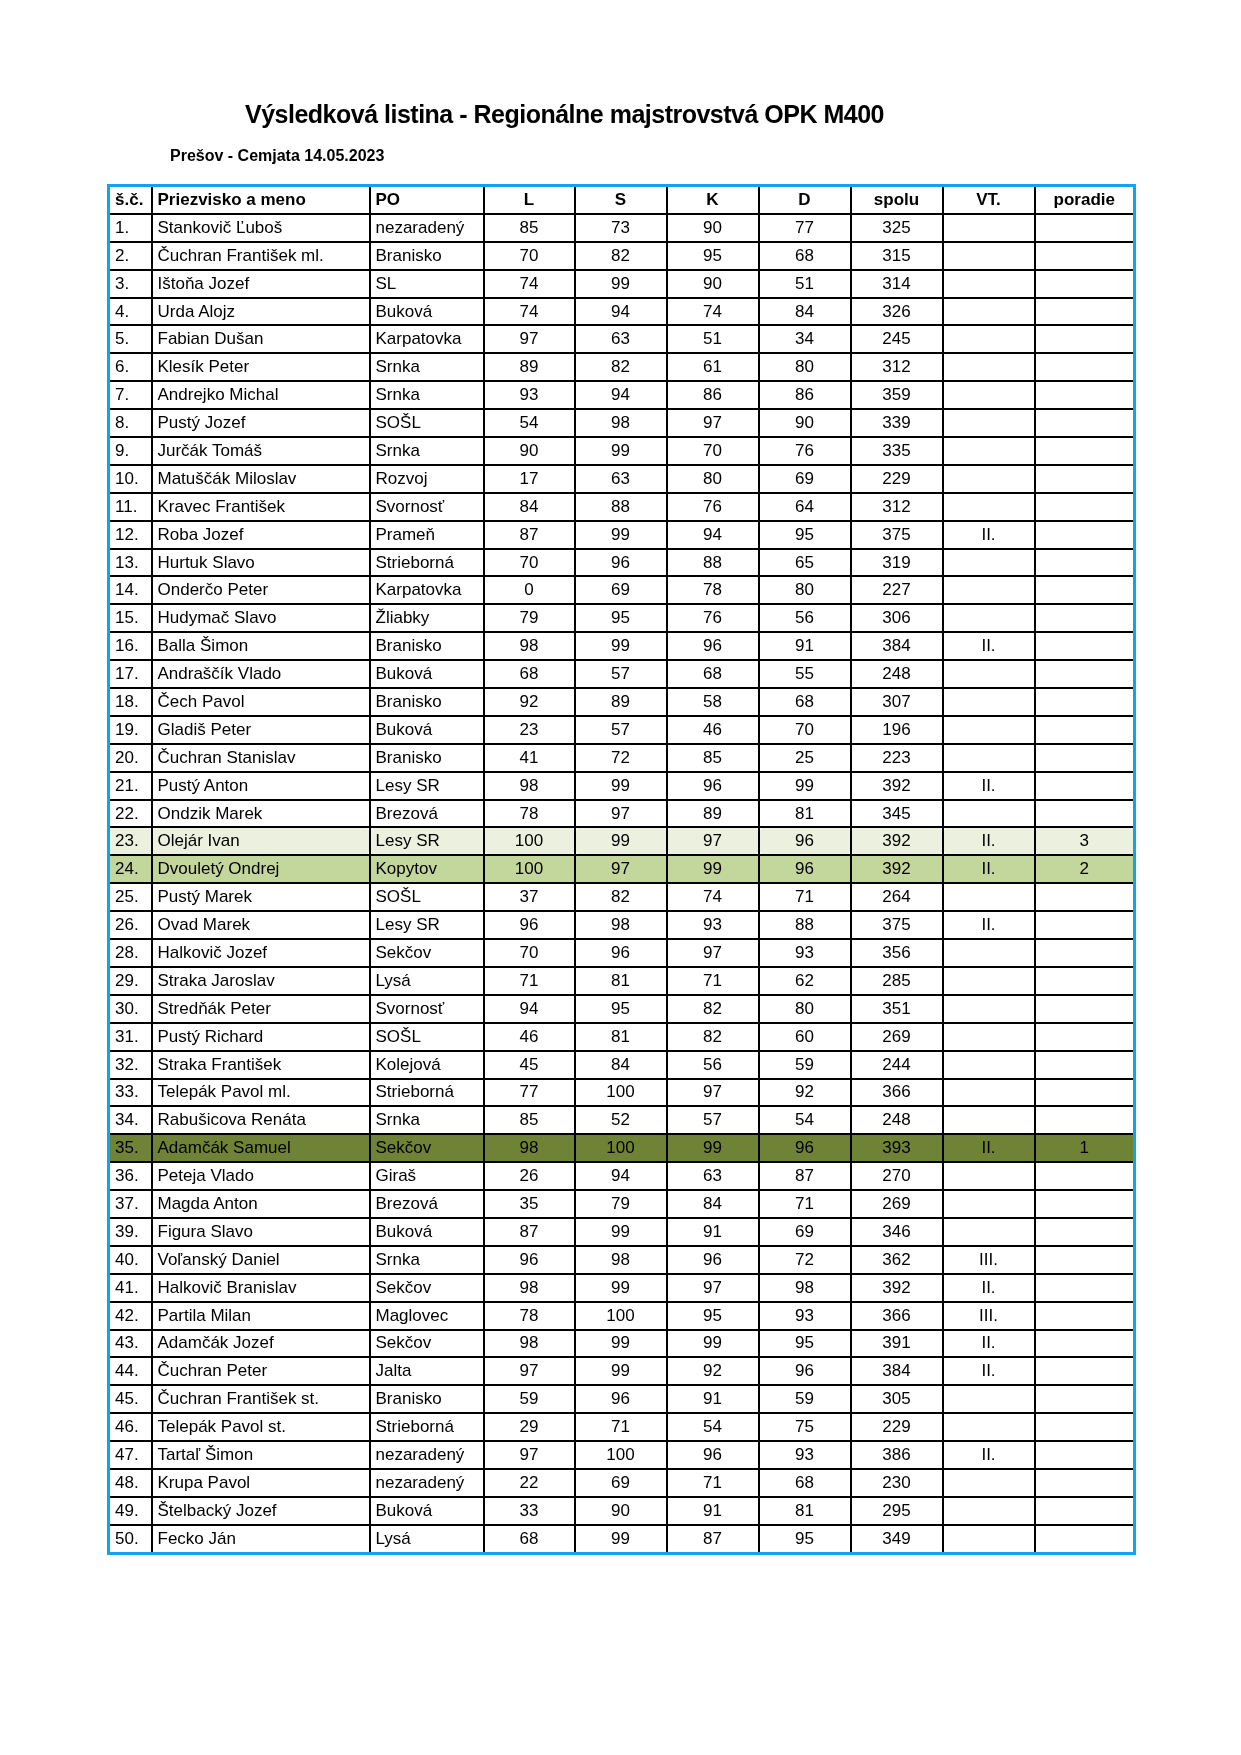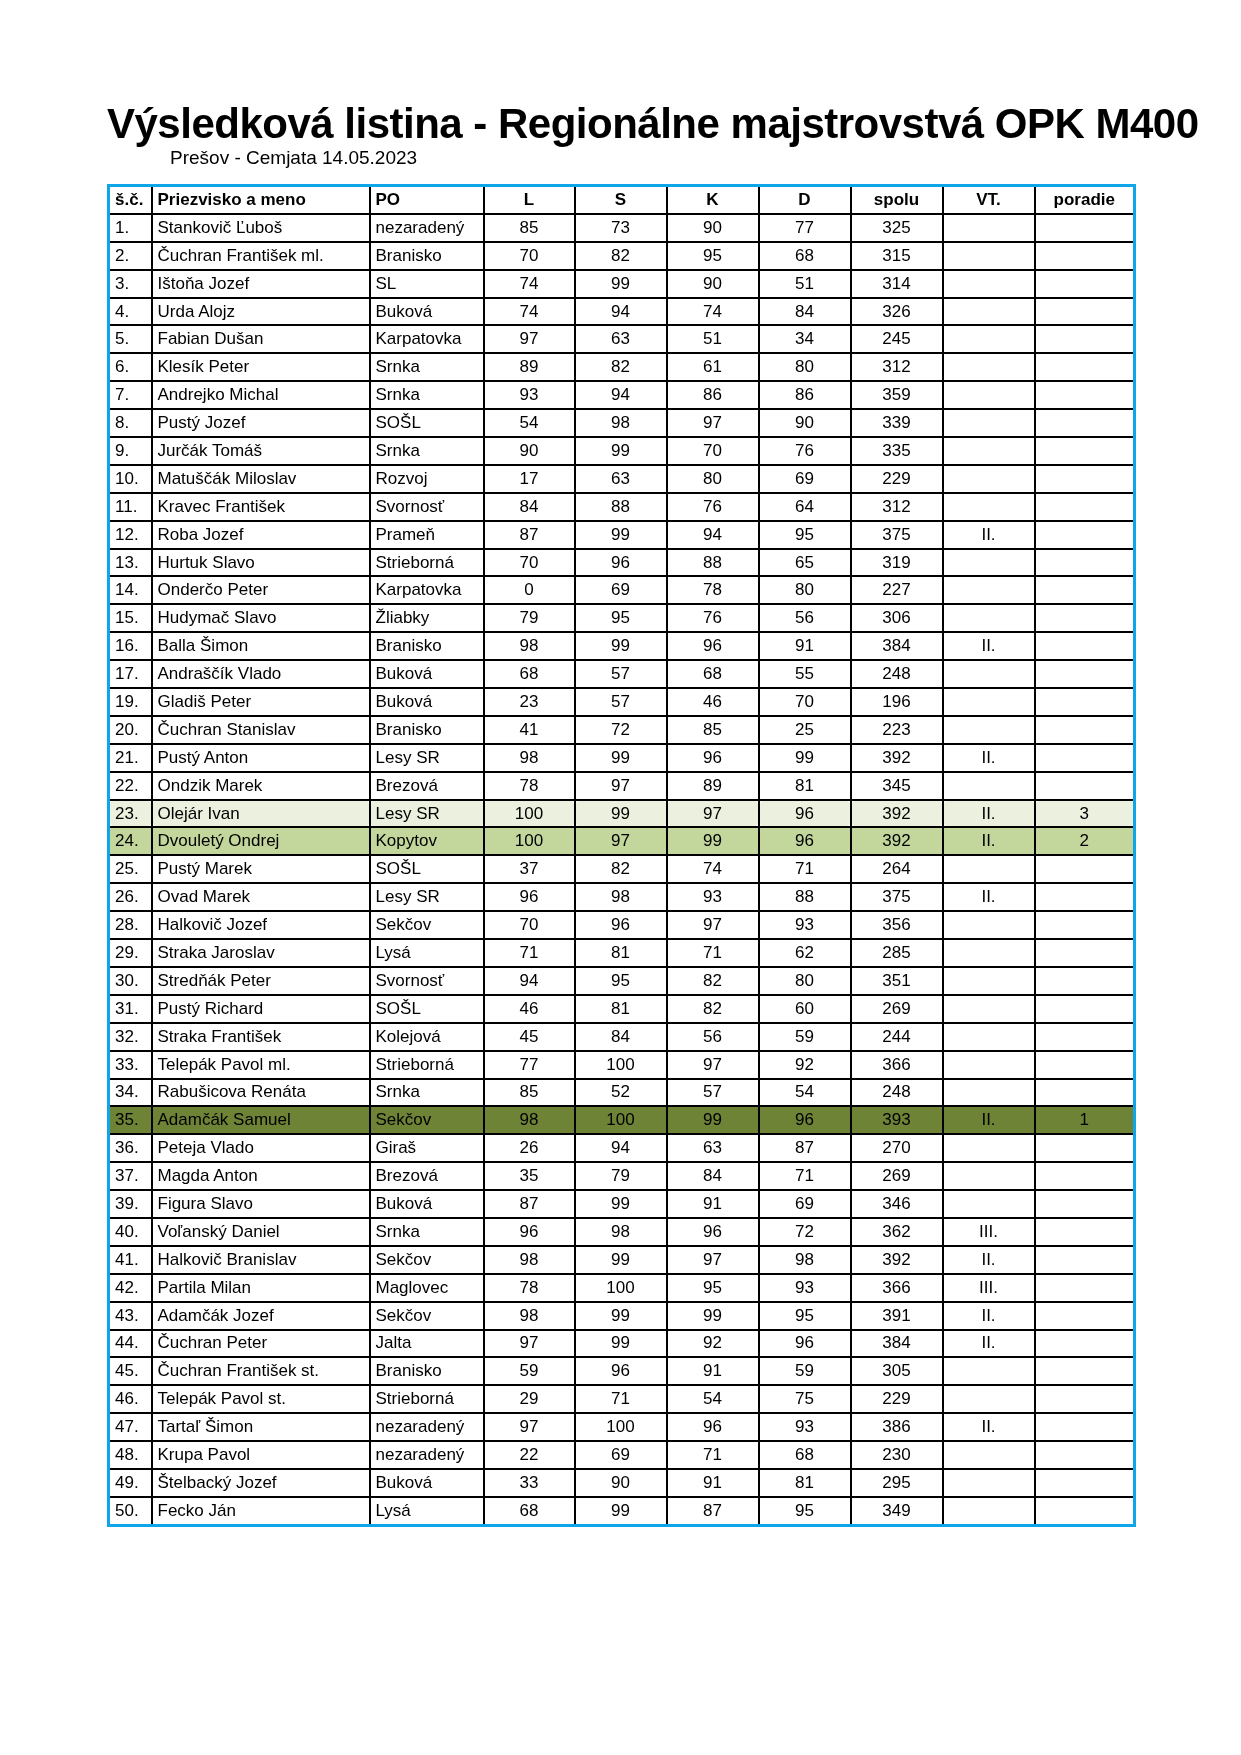--- a/index.html
+++ b/index.html
@@ -15,31 +15,31 @@
     height: 1755px;
     background: #ffffff;
     overflow: hidden;
   }
   #title {
     position: absolute;
     left: 107px;
     top: 100px;
     width: 915px;
     text-align: center;
-    font-size: 42px;
+    font-size: 25px;
     font-weight: bold;
     letter-spacing: -0.5px;
     white-space: nowrap;
   }
   #subtitle {
     position: absolute;
     left: 170px;
     top: 147px;
-    font-size: 19px;
-    font-weight: normal;
+    font-size: 16px;
+    font-weight: bold;
     white-space: nowrap;
   }
   table#results {
     position: absolute;
     left: 107px;
     top: 184px;
     width: 1026px;
     border-collapse: collapse;
     table-layout: fixed;
     border: 3px solid #0ea5e9;
@@ -298,20 +298,32 @@
           <td class="left">Buková</td>
           <td class="center">68</td>
           <td class="center">57</td>
           <td class="center">68</td>
           <td class="center">55</td>
           <td class="center">248</td>
           <td class="center"></td>
           <td class="center"></td>
         </tr>
         <tr>
+          <td class="left">18.</td>
+          <td class="left">Čech Pavol</td>
+          <td class="left">Branisko</td>
+          <td class="center">92</td>
+          <td class="center">89</td>
+          <td class="center">58</td>
+          <td class="center">68</td>
+          <td class="center">307</td>
+          <td class="center"></td>
+          <td class="center"></td>
+        </tr>
+        <tr>
           <td class="left">19.</td>
           <td class="left">Gladiš Peter</td>
           <td class="left">Buková</td>
           <td class="center">23</td>
           <td class="center">57</td>
           <td class="center">46</td>
           <td class="center">70</td>
           <td class="center">196</td>
           <td class="center"></td>
           <td class="center"></td>

